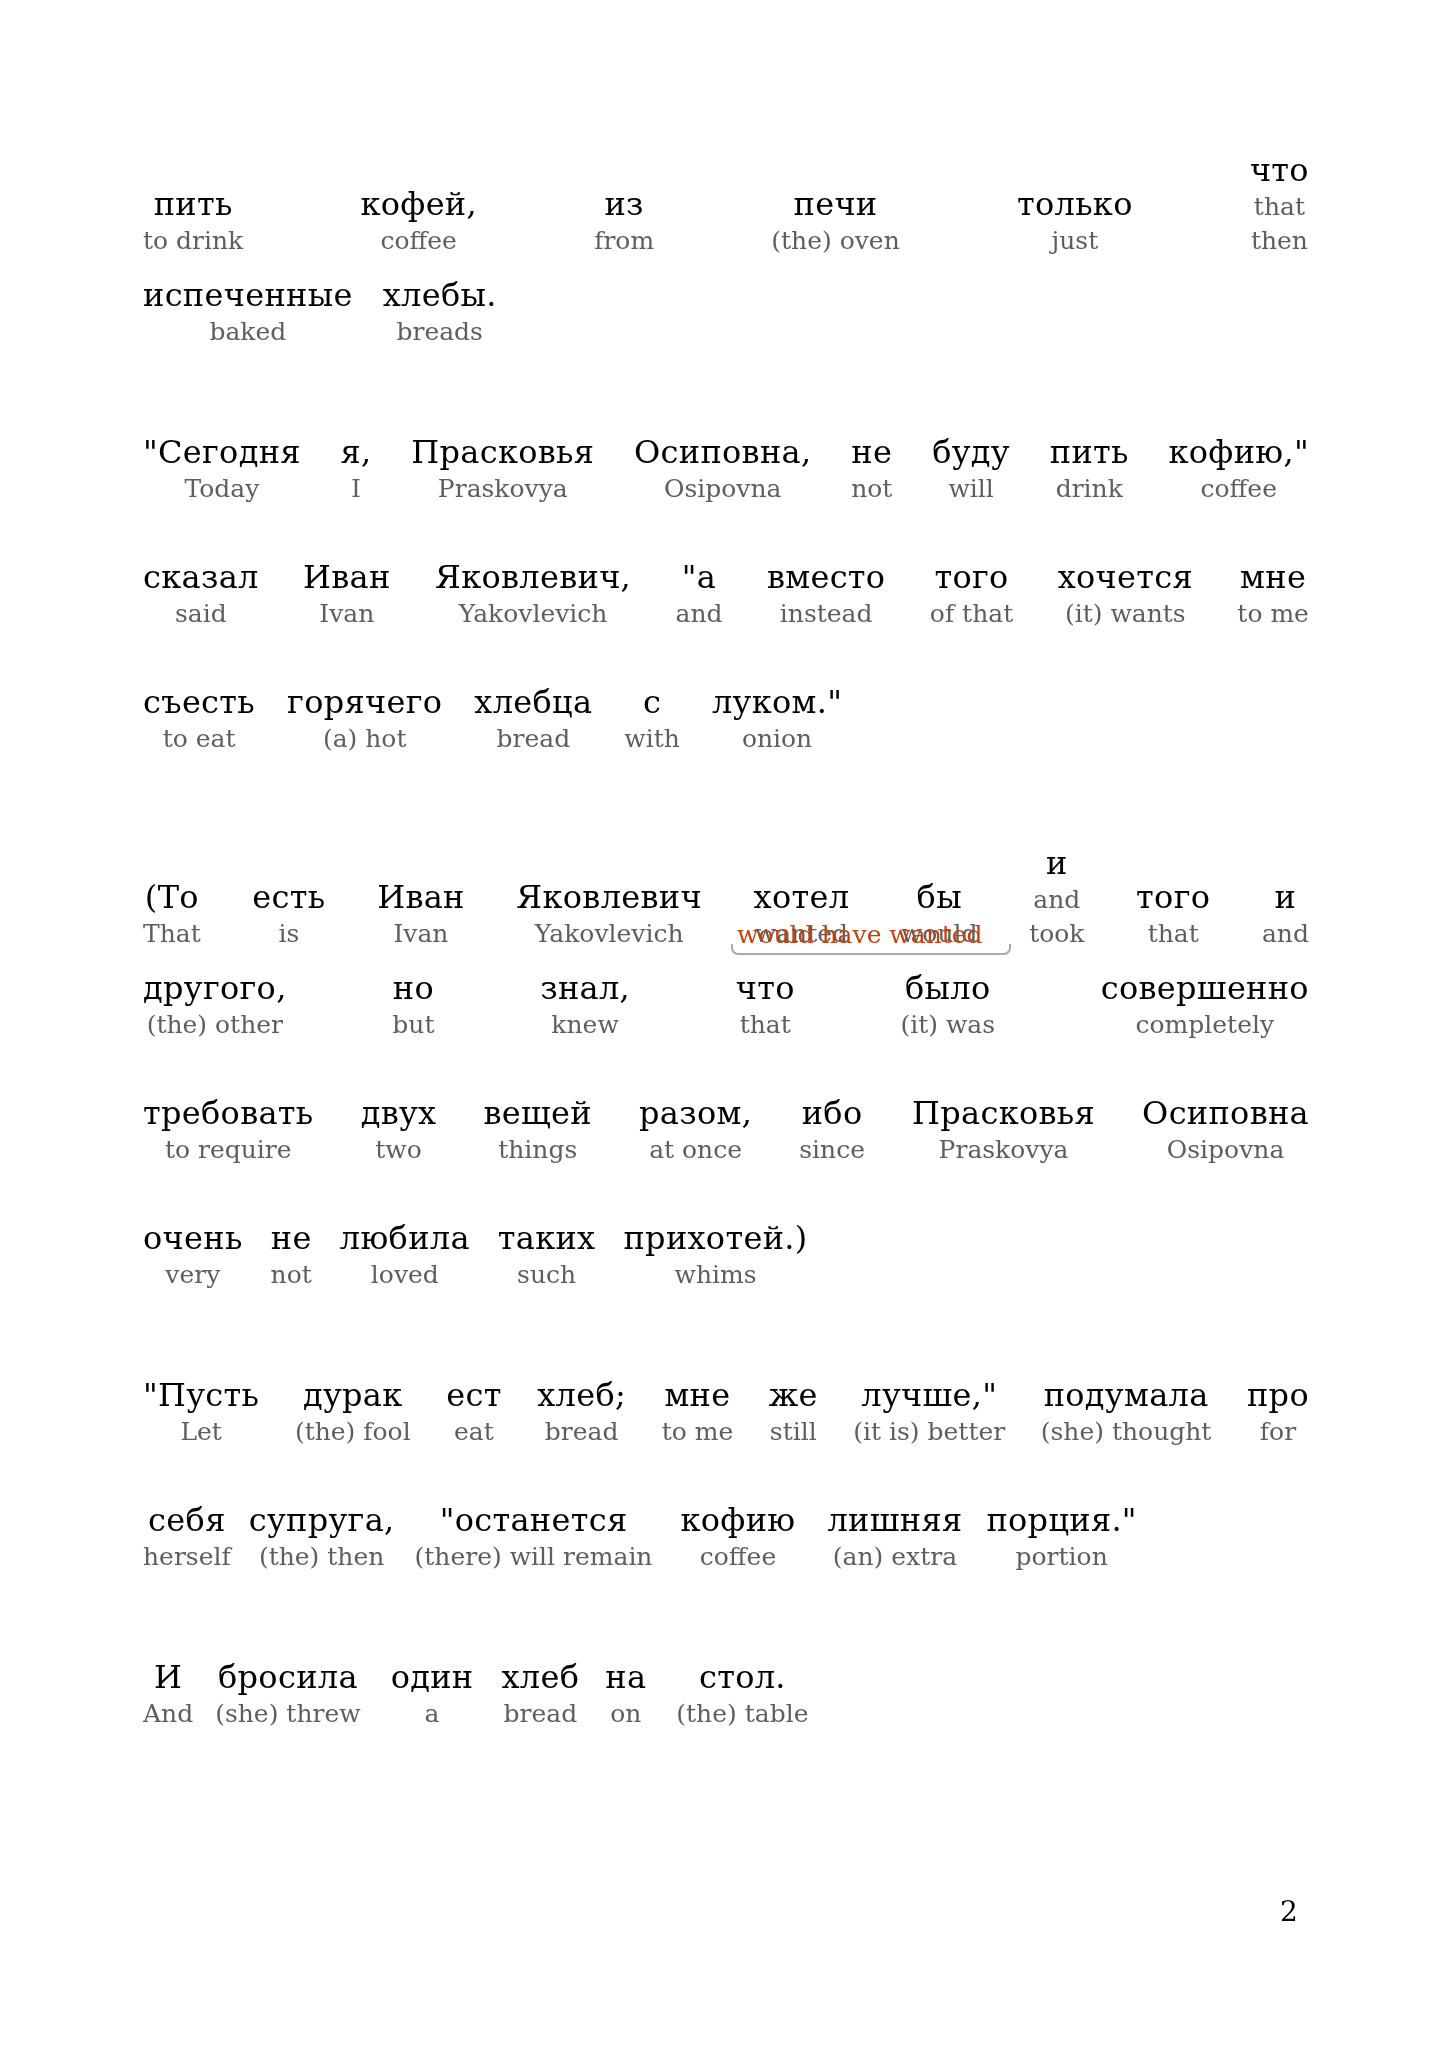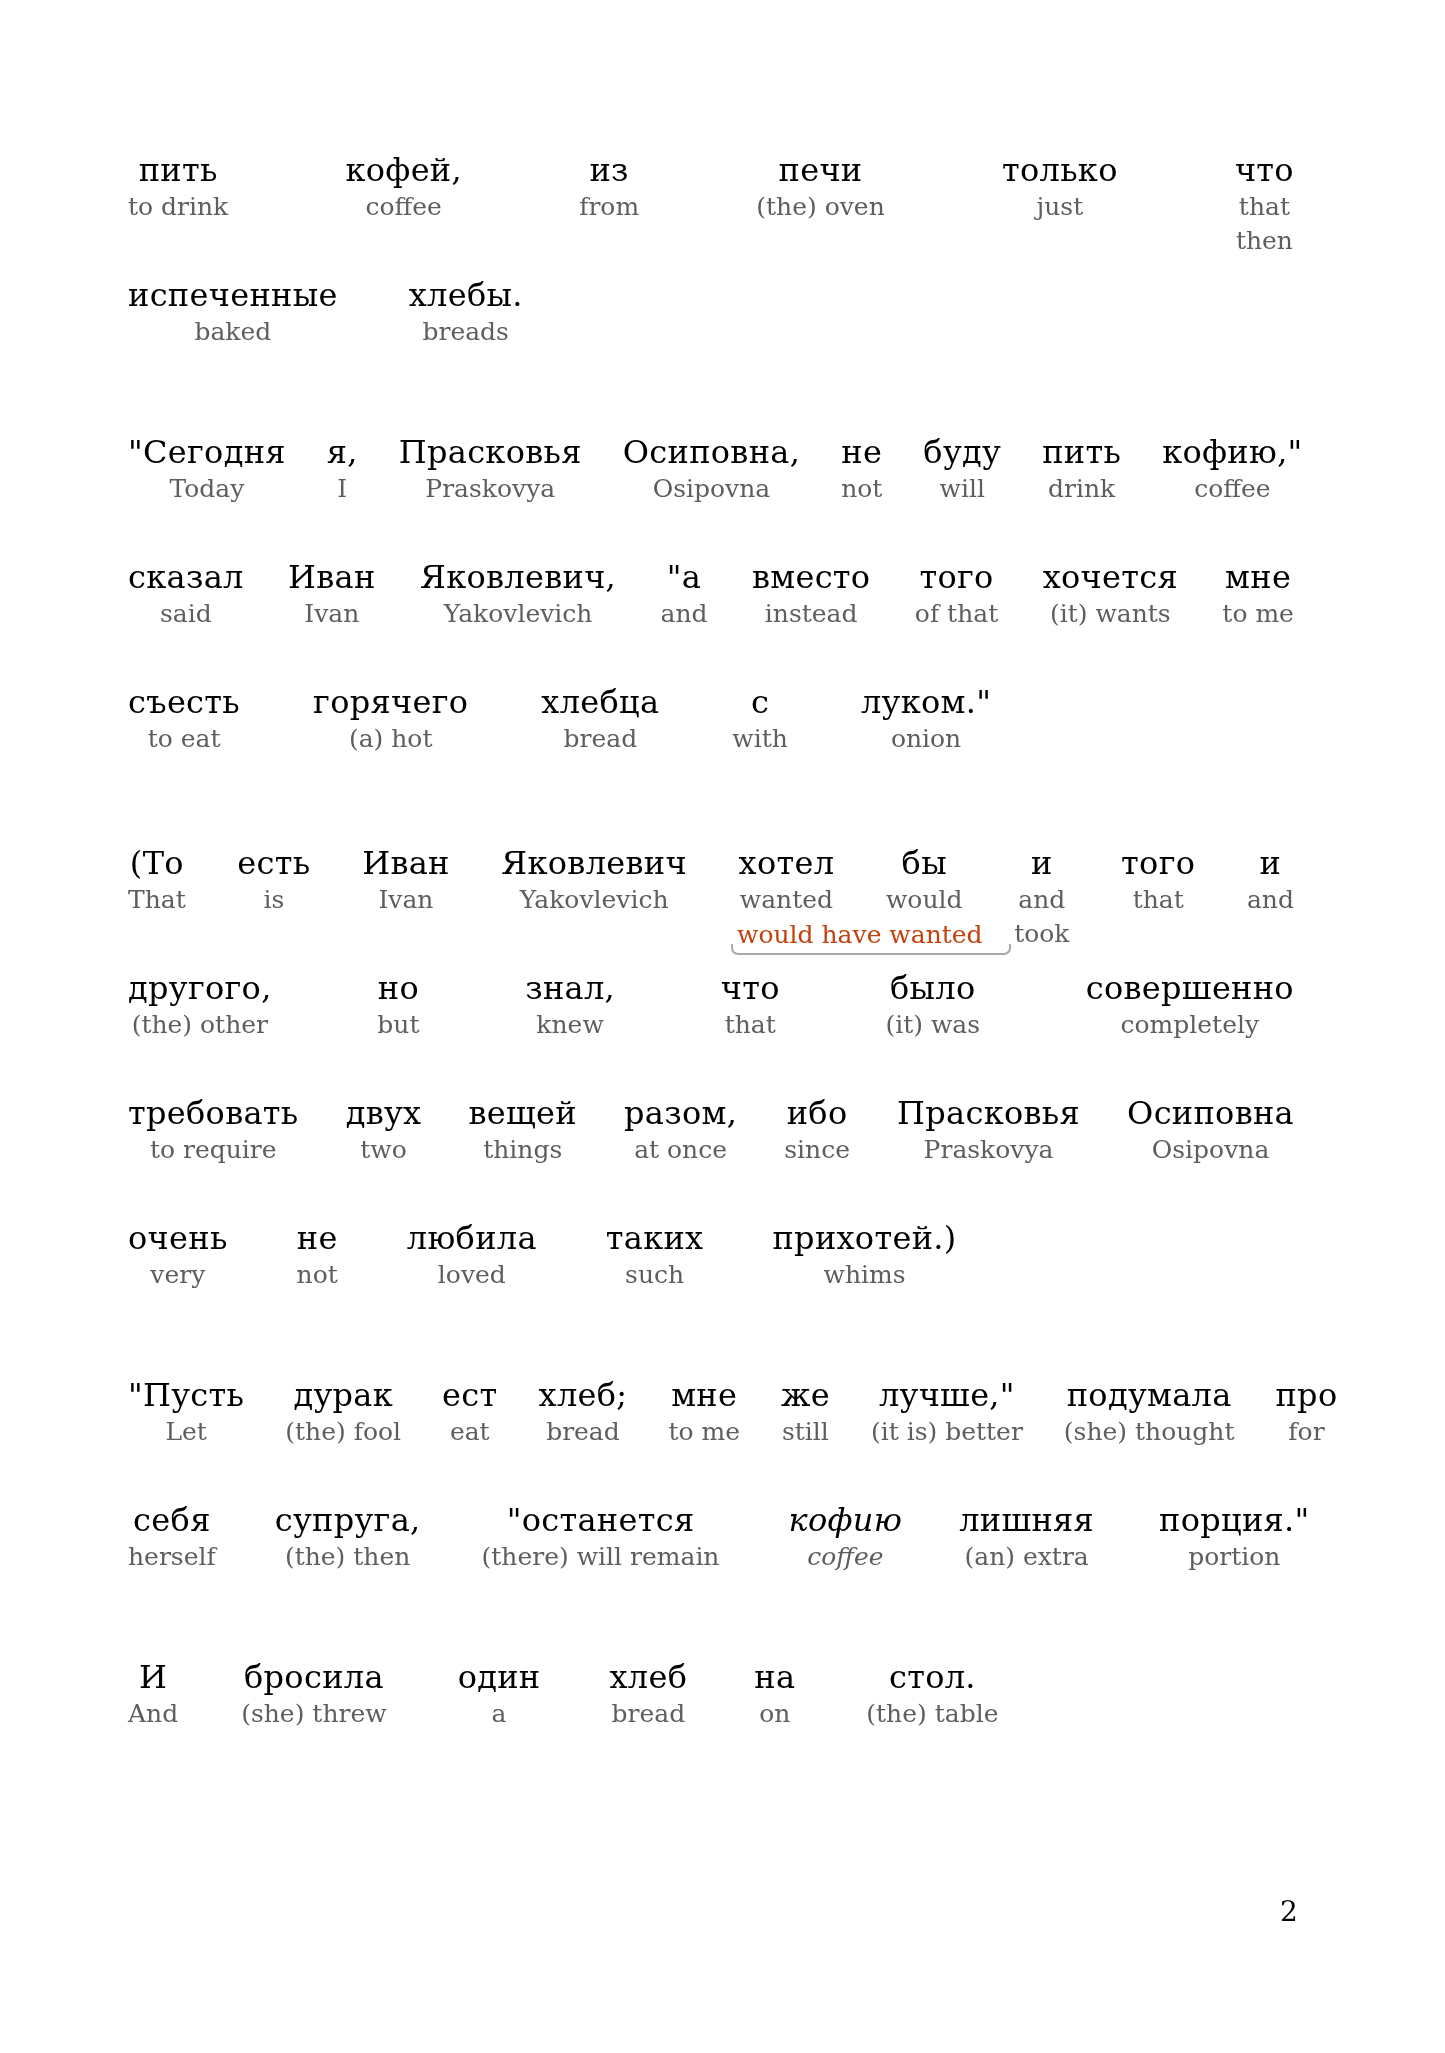--- a/index.html
+++ b/index.html
@@ -1,18 +1,18 @@
 <!DOCTYPE html>
 <html><head>
   <meta charset="utf-8">
   <style>
     html, body { margin: 0; padding: 0; background: #ffffff; }
     body { width: 1445px; height: 2053px; position: relative; overflow: hidden; }
     .page { position: absolute; left: 0; top: 0; width: 1445px; height: 2053px; }
-    .line { position: absolute; left: 128px; width: 1166px; display: flex; justify-content: space-between; align-items: flex-start; gap: 41px; }
+    .line { position: absolute; left: 143px; width: 1166px; display: flex; justify-content: space-between; align-items: flex-end; }
     .line.loose { justify-content: flex-start; }
     .word { display: flex; flex-direction: column; align-items: center; white-space: nowrap; }
     .ru { font-family: "DejaVu Serif", serif; font-size: 32px; color: #000; line-height: 40px; letter-spacing: 0.3px; }
     .en { font-family: "DejaVu Serif", serif; font-size: 25px; color: #5e5e5e; line-height: 34px; }
     .en2 { font-family: "DejaVu Serif", serif; font-size: 25px; color: #5e5e5e; line-height: 34px; }
     .group-gloss { position: absolute; font-family: "DejaVu Serif", serif; font-size: 25px; color: #c2410c; line-height: 34px; white-space: nowrap; }
     .bracket { position: absolute; height: 9px; border: 2px solid #a9a9a9; border-top: none; border-radius: 0 0 7px 7px; }
     .page-number { position: absolute; left: 1280px; top: 1895px; font-family: "DejaVu Serif", serif; font-size: 28px; color: #000; }
   </style>
 </head>
@@ -320,21 +320,21 @@
         <span class="en">herself</span>
       </div>
     <div class="word" style="margin-right:20px;">
         <span class="ru">супруга,</span>
         <span class="en">(the) then</span>
       </div>
     <div class="word" style="margin-right:28px;">
         <span class="ru">"останется</span>
         <span class="en">(there) will remain</span>
       </div>
-    <div class="word" style="margin-right:16px;font-style:italic;">
+    <div class="word" style="margin-right:32px;">
         <span class="ru">кофию</span>
         <span class="en">coffee</span>
       </div>
     <div class="word" style="margin-right:24px;">
         <span class="ru">лишняя</span>
         <span class="en">(an) extra</span>
       </div>
     <div class="word">
         <span class="ru">порция."</span>
         <span class="en">portion</span>

